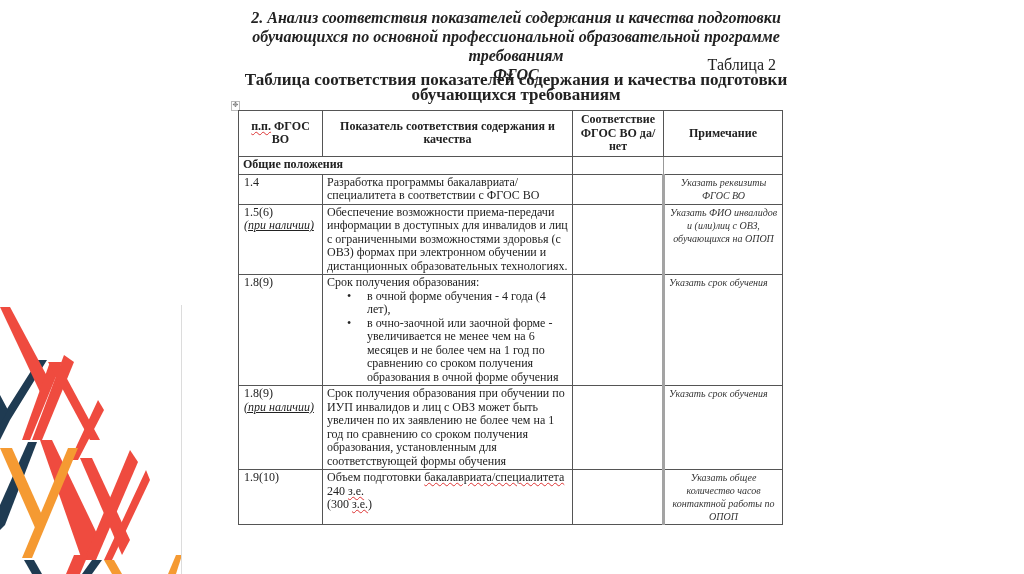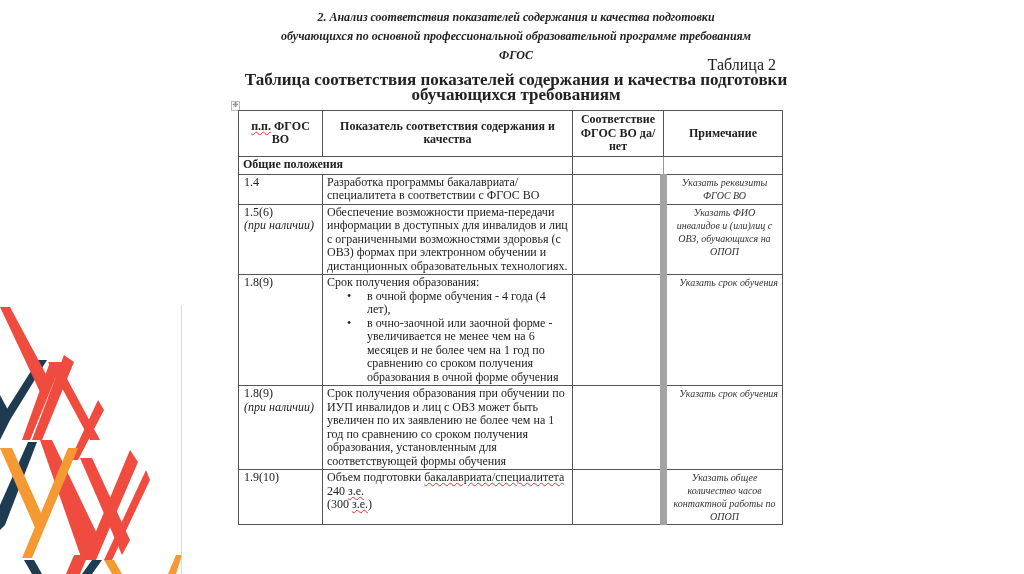--- a/index.html
+++ b/index.html
@@ -18,21 +18,21 @@
     .vline {
       position: absolute; left: 181px; top: 305px;
       width: 1px; height: 269px;
       background: #dcdcdc;
     }
     .doc-title {
       position: absolute;
       left: 236px; width: 560px; top: 8px;
       text-align: center;
       font-style: italic; font-weight: bold;
-      font-size: 12px; line-height: 19px;
+      font-size: 16px; line-height: 19px;
       color: #222;
     }
     .table-num {
       position: absolute;
       right: 248px; top: 56px;
       font-size: 16px;
     }
     .table-caption {
       position: absolute;
       left: 236px; width: 560px; top: 72px;
@@ -67,25 +67,25 @@
       height: 36px;
       padding: 2px 4px;
       margin-top: 21px;
     }
     table.main tr.section td { font-weight: bold; height: 15px; }
     table.main td.num { padding-left: 5px; }
     table.main td.note {
       font-style: italic; text-align: center;
       font-size: 10px; line-height: 13px;
       color: #333;
-      border-left: 7px solid #a3a3a3;
-    }
-    table.main td.note-right { text-align: right; }
+      border-left: 3px solid #a3a3a3;
+    }
+    table.main td.note-right { text-align: left; }
     table.main td.c3 { border-right: 1px solid #999; }
-    .sub { font-style: italic; }
+    .sub { font-style: italic; text-decoration: underline; }
     ul.bul {
       margin: 0; padding-left: 40px;
       list-style: none;
     }
     ul.bul li { position: relative; }
     ul.bul li::before {
       content: "•"; position: absolute; left: -20px; top: 0;
     }
     .squiggle { text-decoration: underline wavy #d33; text-decoration-thickness: 1px; }
     col.c1 { width: 84px; }

